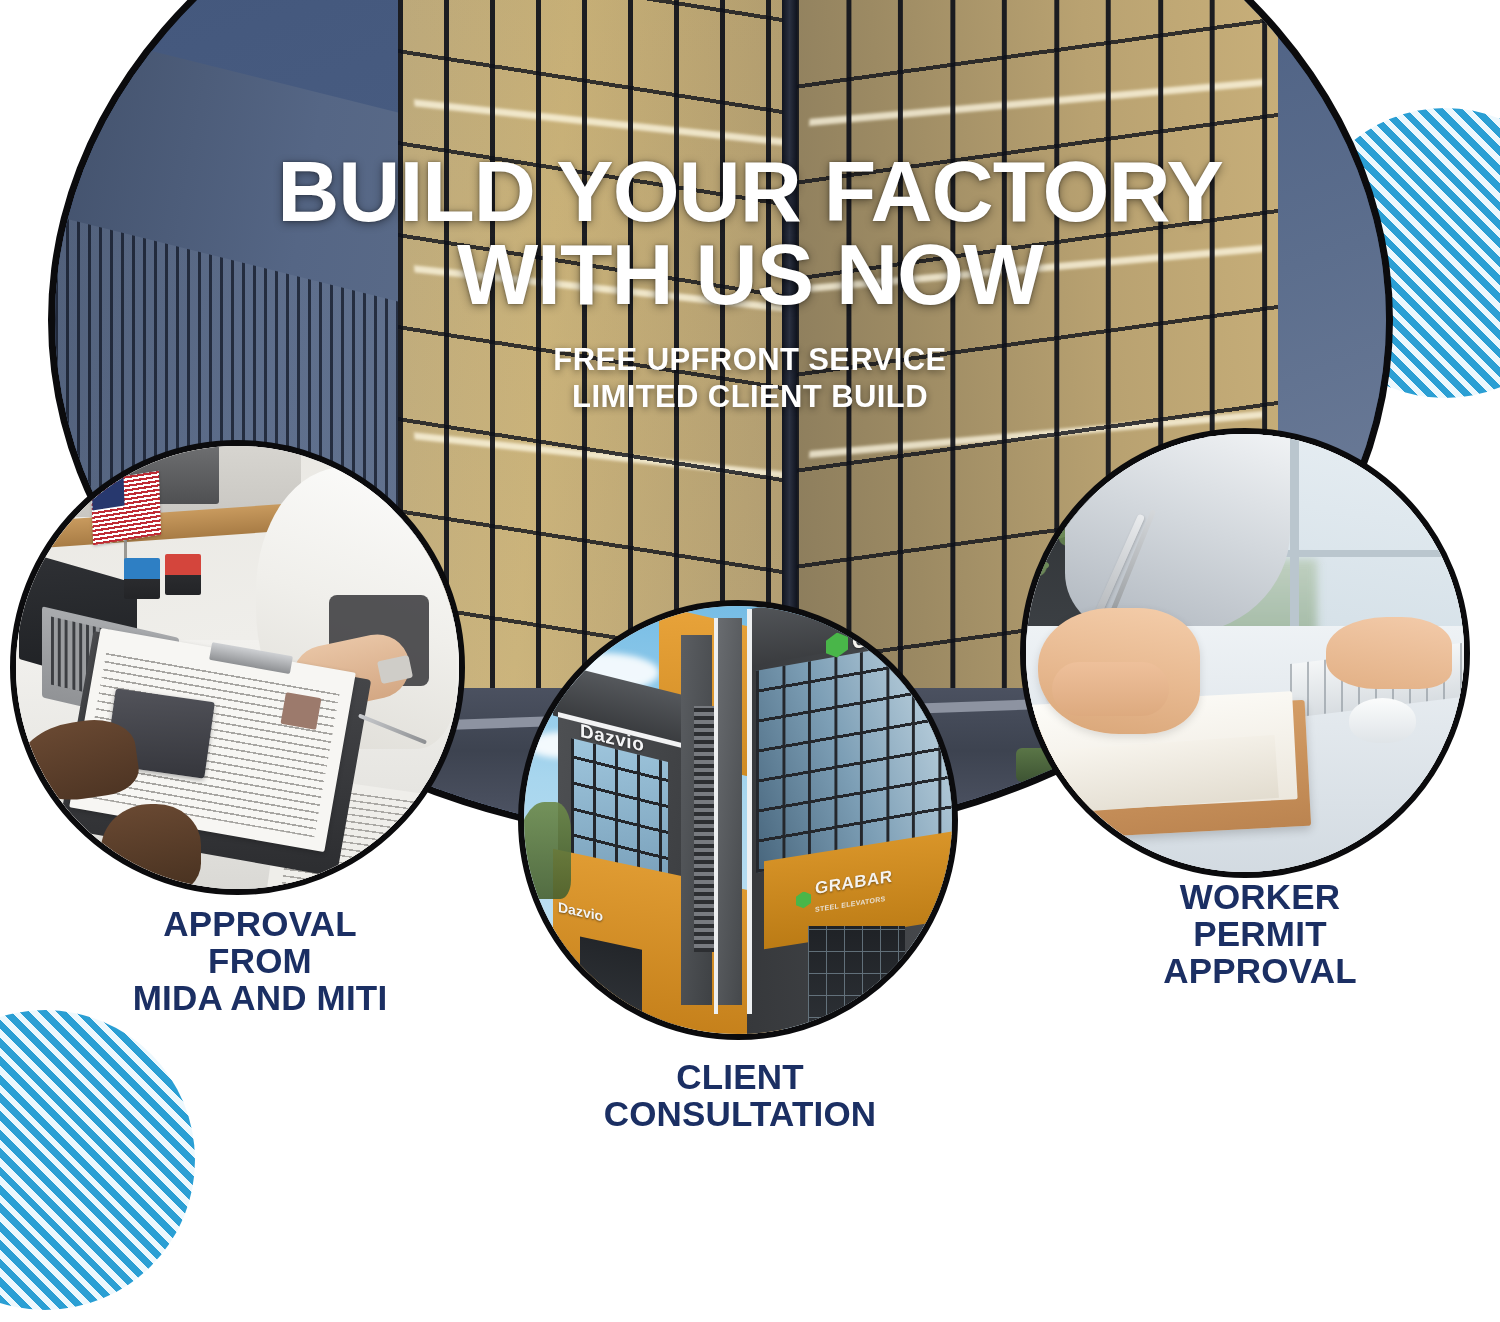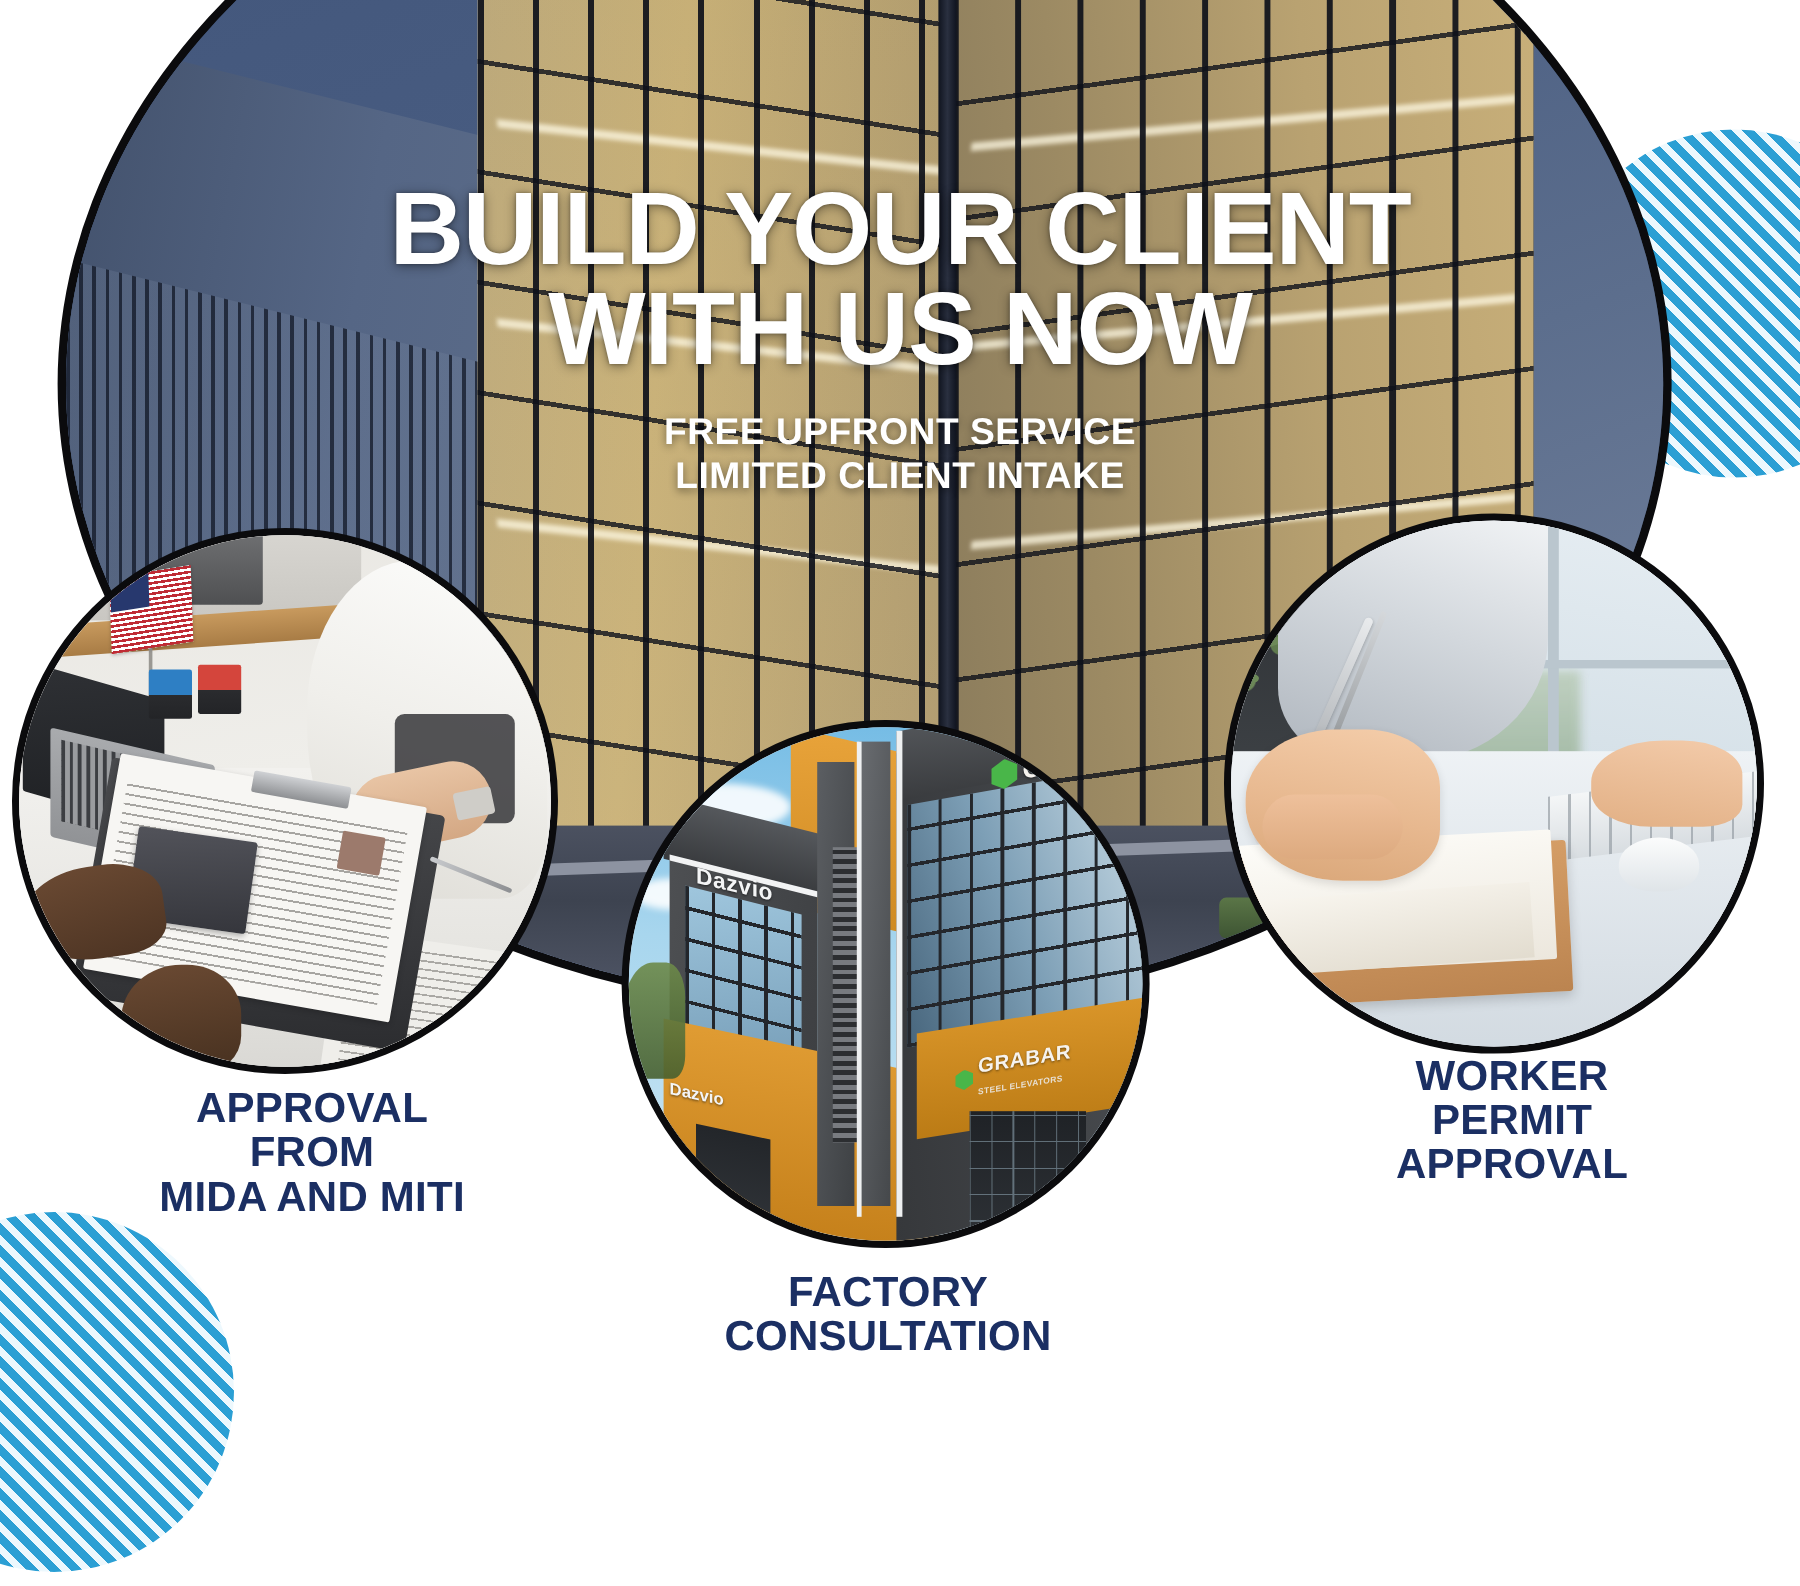--- a/index.html
+++ b/index.html
@@ -404,24 +404,24 @@
         <i style="left:30%;top:34%;transform:rotate(-20deg)"></i>
         <i style="left:58%;top:42%;transform:rotate(24deg)"></i>
         <i style="left:26%;top:54%;transform:rotate(-40deg)"></i>
         <i style="left:48%;top:62%;transform:rotate(18deg)"></i>
         <i style="left:34%;top:74%;transform:rotate(-26deg)"></i>
       </div>
     </div>
   </div>
 
   <div id="headline-wrap">
-    <div id="headline">BUILD YOUR CLIENT
+    <div id="headline">BUILD YOUR FACTORY
 WITH US NOW</div>
     <div id="subhead">FREE UPFRONT SERVICE
-LIMITED CLIENT INTAKE</div>
+LIMITED CLIENT BUILD</div>
   </div>
 
   <div class="pcircle" id="circle-left">
     <div class="scene">
       <div class="s1-bg"></div>
       <div class="s1-wallupper"></div>
       <div class="s1-printer"></div>
       <div class="s1-wallshelf"></div>
       <div class="s1-rightwall"></div>
       <div class="s1-shelfbooks"></div>
@@ -536,19 +536,19 @@
       <div class="s3-pen"></div>
       <div class="s3-pen2"></div>
       <div class="s3-hand"></div>
       <div class="s3-fing"></div>
     </div>
   </div>
 
   <div class="caption" id="cap-left">APPROVAL
 FROM
 MIDA AND MITI</div>
-  <div class="caption" id="cap-mid">FACTORY
+  <div class="caption" id="cap-mid">CLIENT
 CONSULTATION</div>
   <div class="caption" id="cap-right">WORKER
 PERMIT
 APPROVAL</div>
 
 </div>
 
 </body></html>

